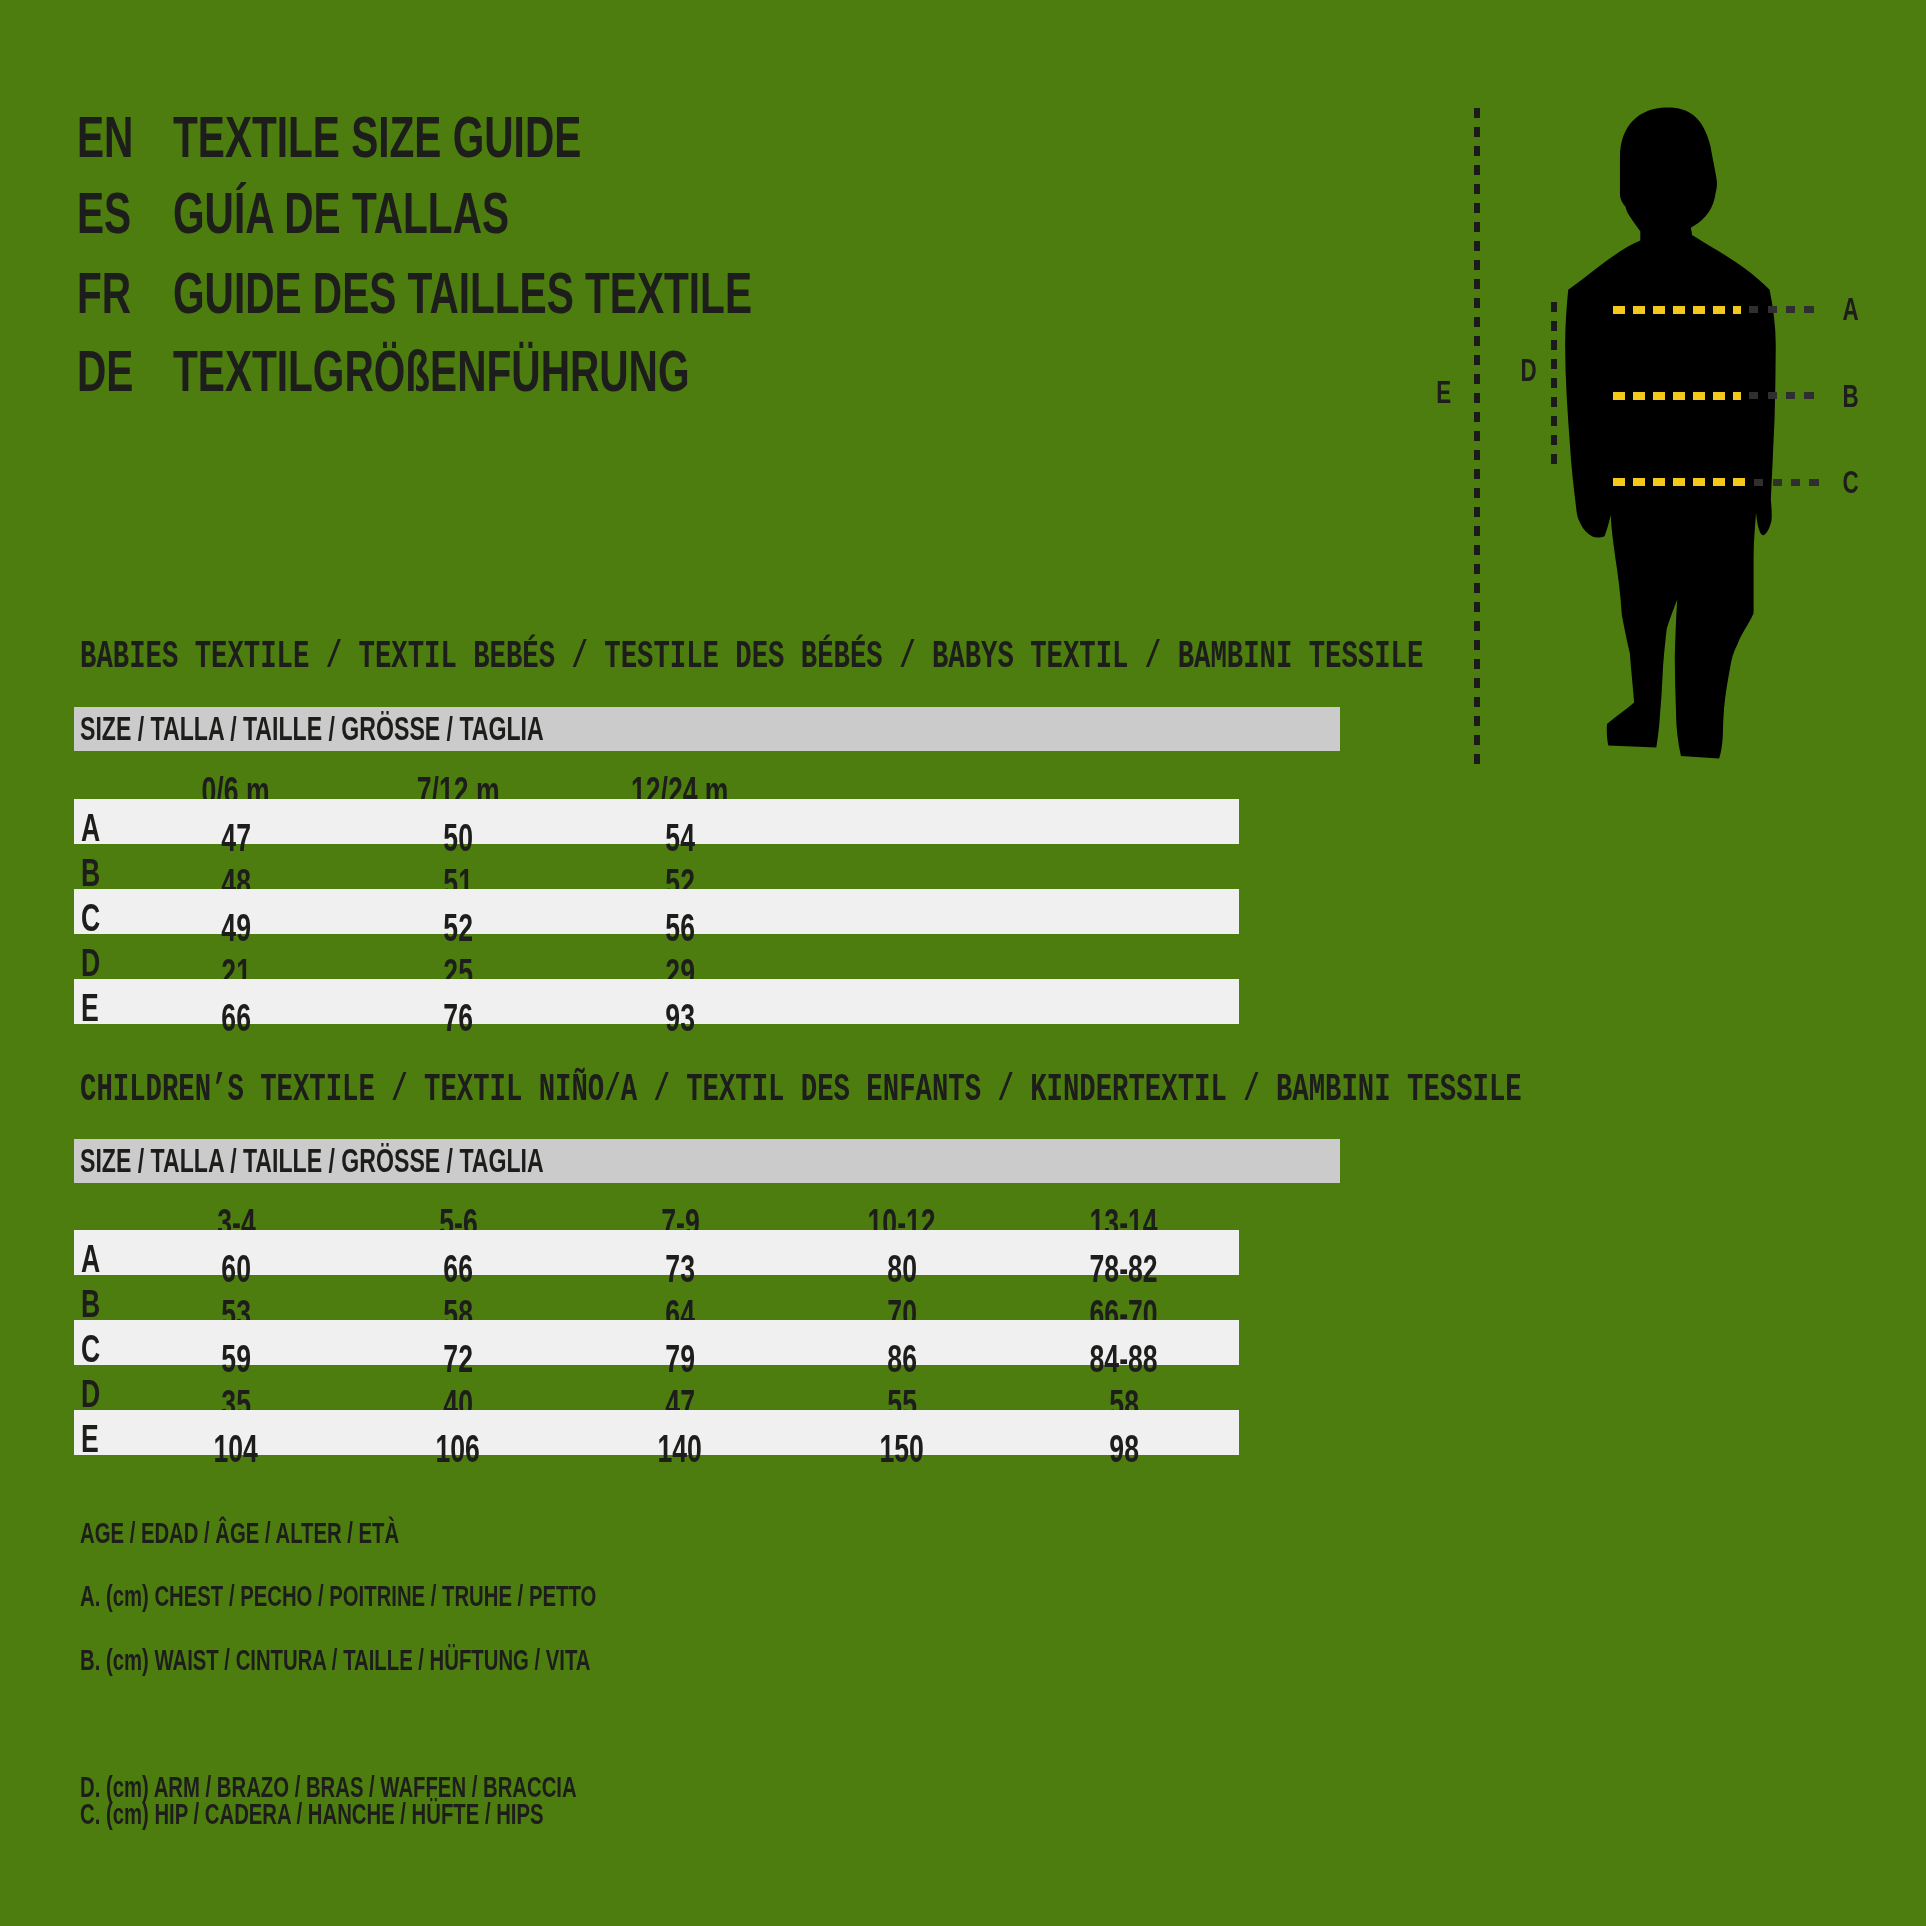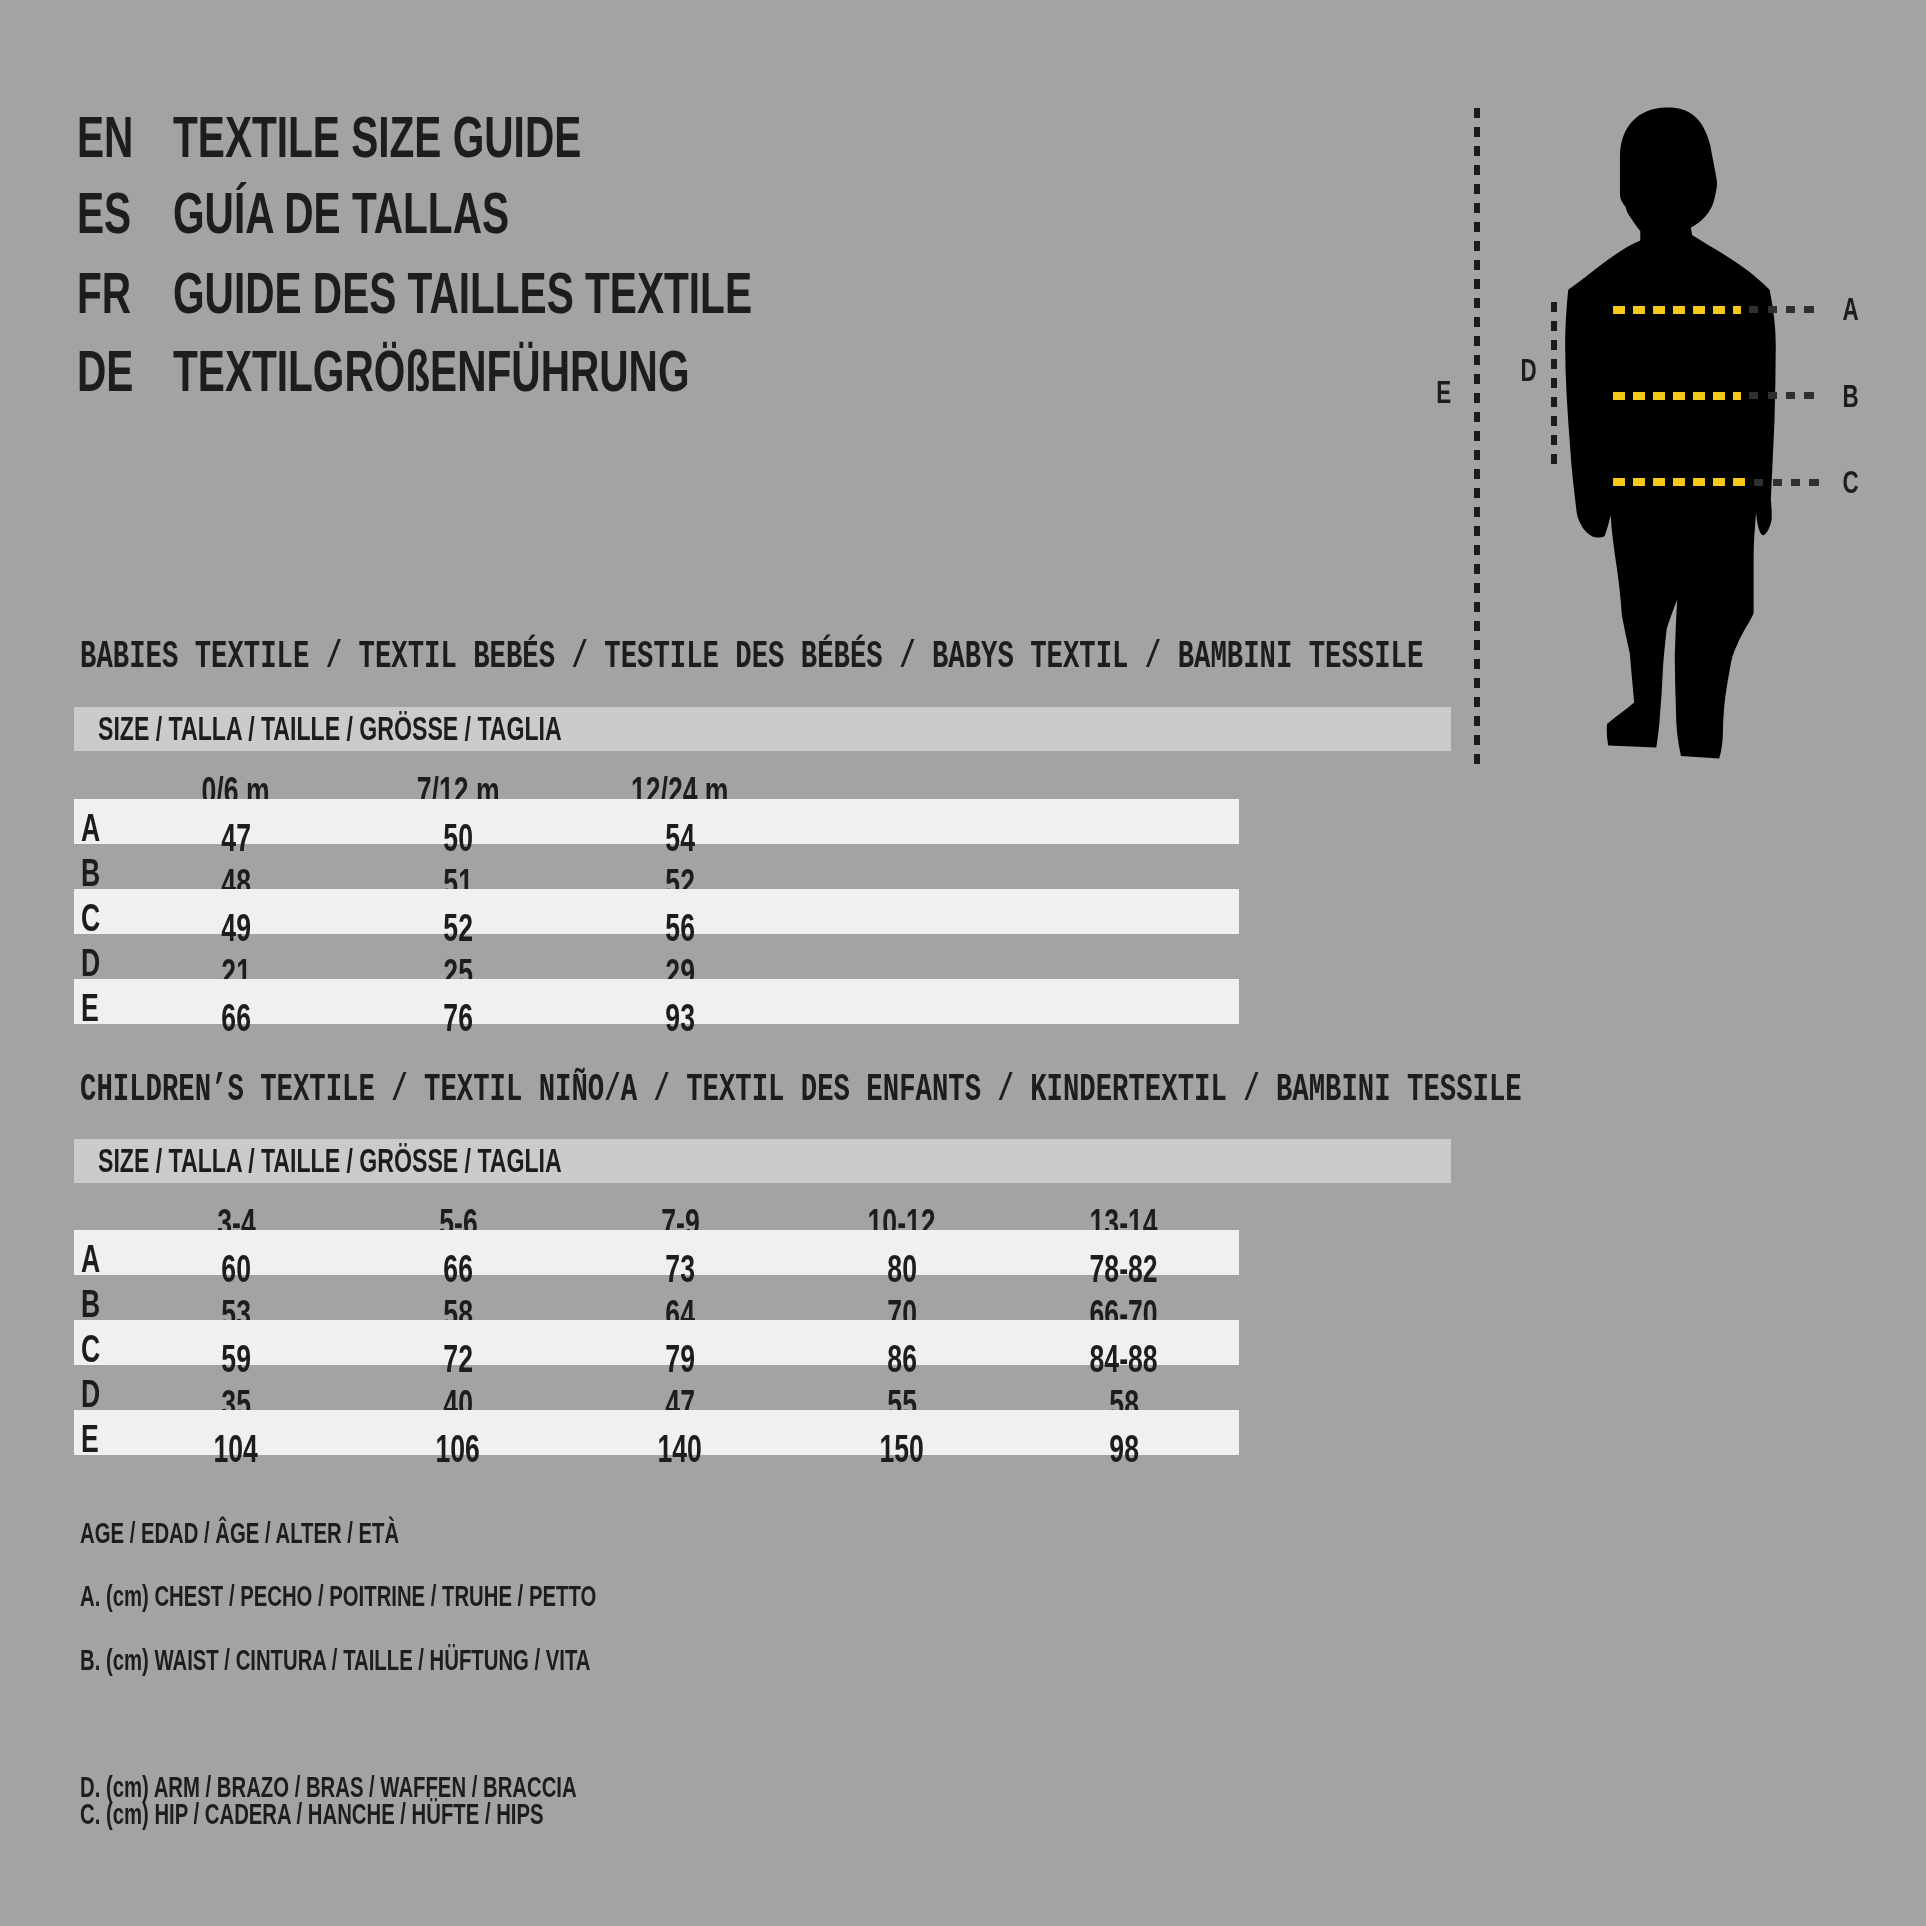--- a/index.html
+++ b/index.html
@@ -1,31 +1,31 @@
 <!DOCTYPE html>
 <html style="font-size:10px"><head>
 <meta charset="utf-8">
 <style>
   html,body{margin:0;padding:0;}
   body{width:1926px;height:1926px;background:#fff;font-family:"Liberation Sans",sans-serif;color:#1d1d1b;}
-  .canvas{position:relative;width:1926px;height:1926px;background:#a3a3a3;overflow:hidden;}
+  .canvas{position:relative;width:1926px;height:1926px;background:#4d7c0f;overflow:hidden;}
 
   
   .cz{display:inline-block;transform:scaleX(0.7);transform-origin:left center;white-space:nowrap;font-weight:700;letter-spacing:0;}
   .czc{display:inline-block;transform:scaleX(0.7);transform-origin:center center;white-space:nowrap;font-weight:700;}
 
   
   .lang-row{position:absolute;left:77px;display:flex;line-height:1;font-size:58px;}
   .lang-code{width:96px;flex:0 0 96px;}
 
   
   .section-title{position:absolute;left:80px;font-size:39px;line-height:1;font-family:Liberation Mono, monospace;}
 
   
-  .size-bar{position:absolute;left:74px;width:1377px;height:44px;background:#cbcbcb;display:flex;align-items:center;padding-left:24px;box-sizing:border-box;font-size:33px;}
+  .size-bar{position:absolute;left:74px;width:1266px;height:44px;background:#cbcbcb;display:flex;align-items:center;padding-left:6px;box-sizing:border-box;font-size:33px;}
   .t-row{position:absolute;left:74px;width:1165px;display:grid;grid-template-columns:51px repeat(5,222px);align-items:center;font-size:38px;line-height:1;}
   .t-row .lbl{padding-left:7.4px;text-align:left;}
   .t-row .val{text-align:center;margin-top:20px;}
   .stripe{background:#f0f0f0;}
 
   
   .legend-row{position:absolute;left:80px;font-size:29px;line-height:1;}
 
   
   .vdash{position:absolute;width:6.2px;background:repeating-linear-gradient(to bottom,#1b1b1b 0 10px,transparent 10px 19px);}

